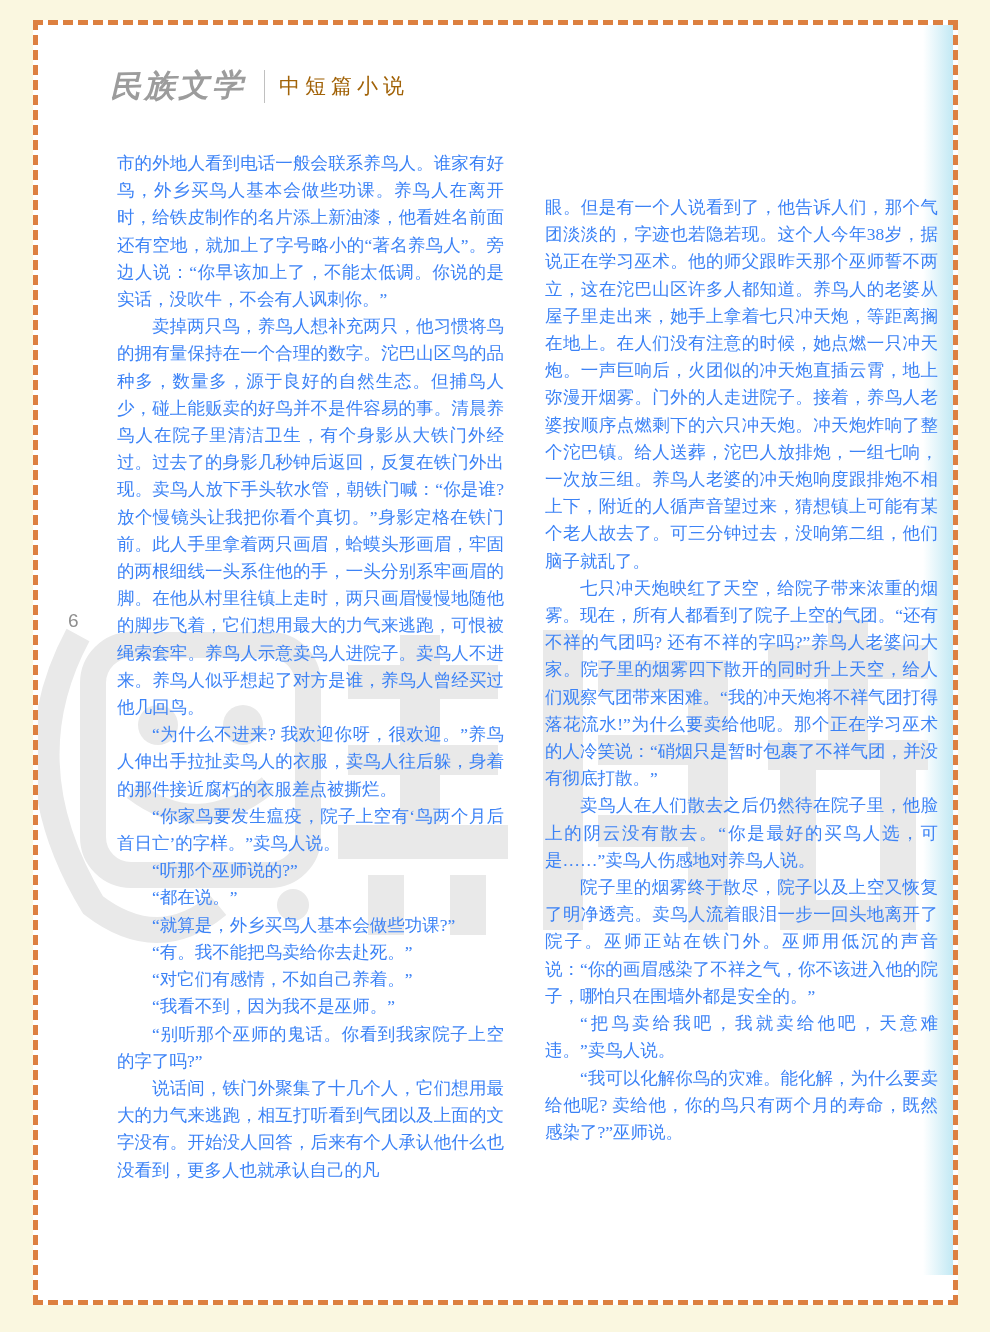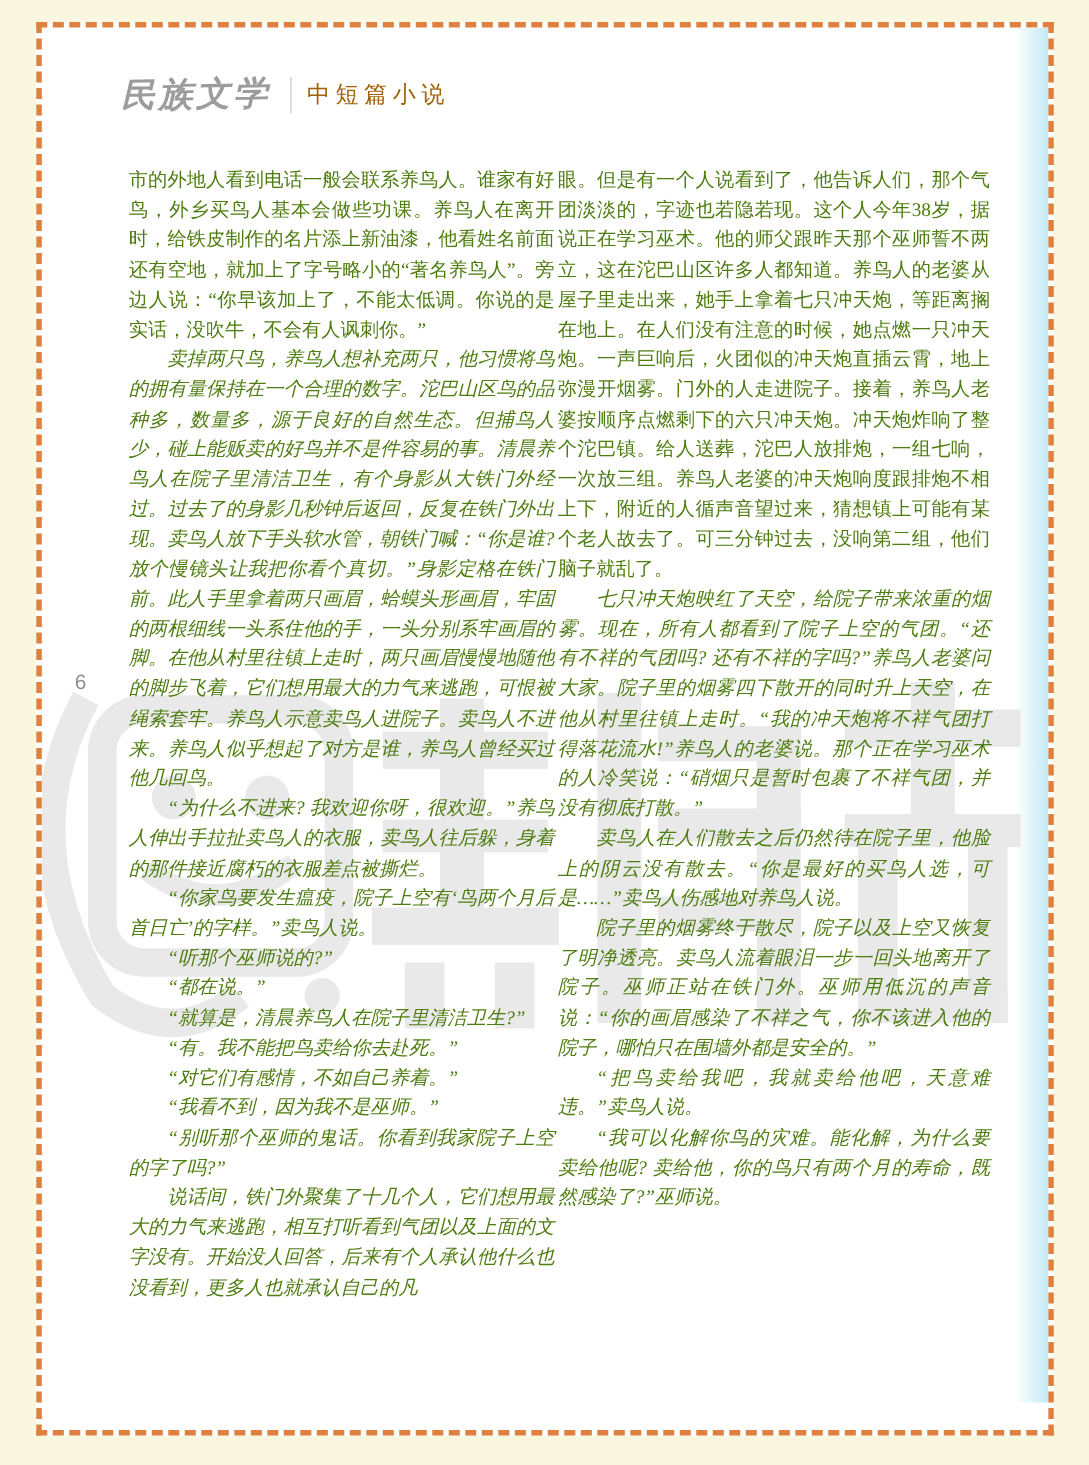--- a/index.html
+++ b/index.html
@@ -81,26 +81,26 @@
     opacity: 1;
     pointer-events: none;
   }
   .column {
     position: absolute;
     top: 125px;
     text-align: justify;
     text-justify: inter-ideograph;
     font-size: 17.5px;
     line-height: 27.2px;
-    color: #4d7c0f;
+    color: #3b82f6;
   }
   .column-left  { left: 79px;  width: 387px; }
-  .column-right { left: 469px; width: 393px; }
+  .column-right { left: 507px; width: 393px; margin-top: 44px; }
   .para { margin: 0; }
-  .para.indent { text-indent: 2em; font-style: italic; }
+  .para.indent { text-indent: 2em; }
 </style>
 </head>
 <body>
 
 <div class="sheet">
   <div class="sheet-inner">
 
     <div class="edge-glow"></div>
 
     <svg class="watermark" viewBox="0 0 915 400" xmlns="http://www.w3.org/2000/svg" aria-hidden="true">
@@ -148,31 +148,31 @@
 
     <div class="page-number">6</div>
 
     <div class="column column-left">
         <p class="para">市的外地人看到电话一般会联系养鸟人。谁家有好鸟，外乡买鸟人基本会做些功课。养鸟人在离开时，给铁皮制作的名片添上新油漆，他看姓名前面还有空地，就加上了字号略小的“著名养鸟人”。旁边人说：“你早该加上了，不能太低调。你说的是实话，没吹牛，不会有人讽刺你。”</p>
         <p class="para indent">卖掉两只鸟，养鸟人想补充两只，他习惯将鸟的拥有量保持在一个合理的数字。沱巴山区鸟的品种多，数量多，源于良好的自然生态。但捕鸟人少，碰上能贩卖的好鸟并不是件容易的事。清晨养鸟人在院子里清洁卫生，有个身影从大铁门外经过。过去了的身影几秒钟后返回，反复在铁门外出现。卖鸟人放下手头软水管，朝铁门喊：“你是谁? 放个慢镜头让我把你看个真切。”身影定格在铁门前。此人手里拿着两只画眉，蛤蟆头形画眉，牢固的两根细线一头系住他的手，一头分别系牢画眉的脚。在他从村里往镇上走时，两只画眉慢慢地随他的脚步飞着，它们想用最大的力气来逃跑，可恨被绳索套牢。养鸟人示意卖鸟人进院子。卖鸟人不进来。养鸟人似乎想起了对方是谁，养鸟人曾经买过他几回鸟。</p>
         <p class="para indent">“为什么不进来? 我欢迎你呀，很欢迎。”养鸟人伸出手拉扯卖鸟人的衣服，卖鸟人往后躲，身着的那件接近腐朽的衣服差点被撕烂。</p>
         <p class="para indent">“你家鸟要发生瘟疫，院子上空有‘鸟两个月后首日亡’的字样。”卖鸟人说。</p>
         <p class="para indent">“听那个巫师说的?”</p>
         <p class="para indent">“都在说。”</p>
-        <p class="para indent">“就算是，清晨养鸟人在院子里清洁卫生?”</p>
+        <p class="para indent">“就算是，外乡买鸟人基本会做些功课?”</p>
         <p class="para indent">“有。我不能把鸟卖给你去赴死。”</p>
         <p class="para indent">“对它们有感情，不如自己养着。”</p>
         <p class="para indent">“我看不到，因为我不是巫师。”</p>
         <p class="para indent">“别听那个巫师的鬼话。你看到我家院子上空的字了吗?”</p>
         <p class="para indent">说话间，铁门外聚集了十几个人，它们想用最大的力气来逃跑，相互打听看到气团以及上面的文字没有。开始没人回答，后来有个人承认他什么也没看到，更多人也就承认自己的凡</p>
       </div>
 
     <div class="column column-right">
         <p class="para">眼。但是有一个人说看到了，他告诉人们，那个气团淡淡的，字迹也若隐若现。这个人今年38岁，据说正在学习巫术。他的师父跟昨天那个巫师誓不两立，这在沱巴山区许多人都知道。养鸟人的老婆从屋子里走出来，她手上拿着七只冲天炮，等距离搁在地上。在人们没有注意的时候，她点燃一只冲天炮。一声巨响后，火团似的冲天炮直插云霄，地上弥漫开烟雾。门外的人走进院子。接着，养鸟人老婆按顺序点燃剩下的六只冲天炮。冲天炮炸响了整个沱巴镇。给人送葬，沱巴人放排炮，一组七响，一次放三组。养鸟人老婆的冲天炮响度跟排炮不相上下，附近的人循声音望过来，猜想镇上可能有某个老人故去了。可三分钟过去，没响第二组，他们脑子就乱了。</p>
-        <p class="para indent">七只冲天炮映红了天空，给院子带来浓重的烟雾。现在，所有人都看到了院子上空的气团。“还有不祥的气团吗? 还有不祥的字吗?”养鸟人老婆问大家。院子里的烟雾四下散开的同时升上天空，在他从村里往镇上走时。“我的冲天炮将不祥气团打得落花流水!”养鸟人的老婆说。那个正在学习巫术的人冷笑说：“硝烟只是暂时包裹了不祥气团，并没有彻底打散。”</p>
+        <p class="para indent">七只冲天炮映红了天空，给院子带来浓重的烟雾。现在，所有人都看到了院子上空的气团。“还有不祥的气团吗? 还有不祥的字吗?”养鸟人老婆问大家。院子里的烟雾四下散开的同时升上天空，给人们观察气团带来困难。“我的冲天炮将不祥气团打得落花流水!”为什么要卖给他呢。那个正在学习巫术的人冷笑说：“硝烟只是暂时包裹了不祥气团，并没有彻底打散。”</p>
         <p class="para indent">卖鸟人在人们散去之后仍然待在院子里，他脸上的阴云没有散去。“你是最好的买鸟人选，可是……”卖鸟人伤感地对养鸟人说。</p>
         <p class="para indent">院子里的烟雾终于散尽，院子以及上空又恢复了明净透亮。卖鸟人流着眼泪一步一回头地离开了院子。巫师正站在铁门外。巫师用低沉的声音说：“你的画眉感染了不祥之气，你不该进入他的院子，哪怕只在围墙外都是安全的。”</p>
         <p class="para indent">“把鸟卖给我吧，我就卖给他吧，天意难违。”卖鸟人说。</p>
         <p class="para indent">“我可以化解你鸟的灾难。能化解，为什么要卖给他呢? 卖给他，你的鸟只有两个月的寿命，既然感染了?”巫师说。</p>
       </div>
 
   </div>
 </div>
 
 </body></html>

